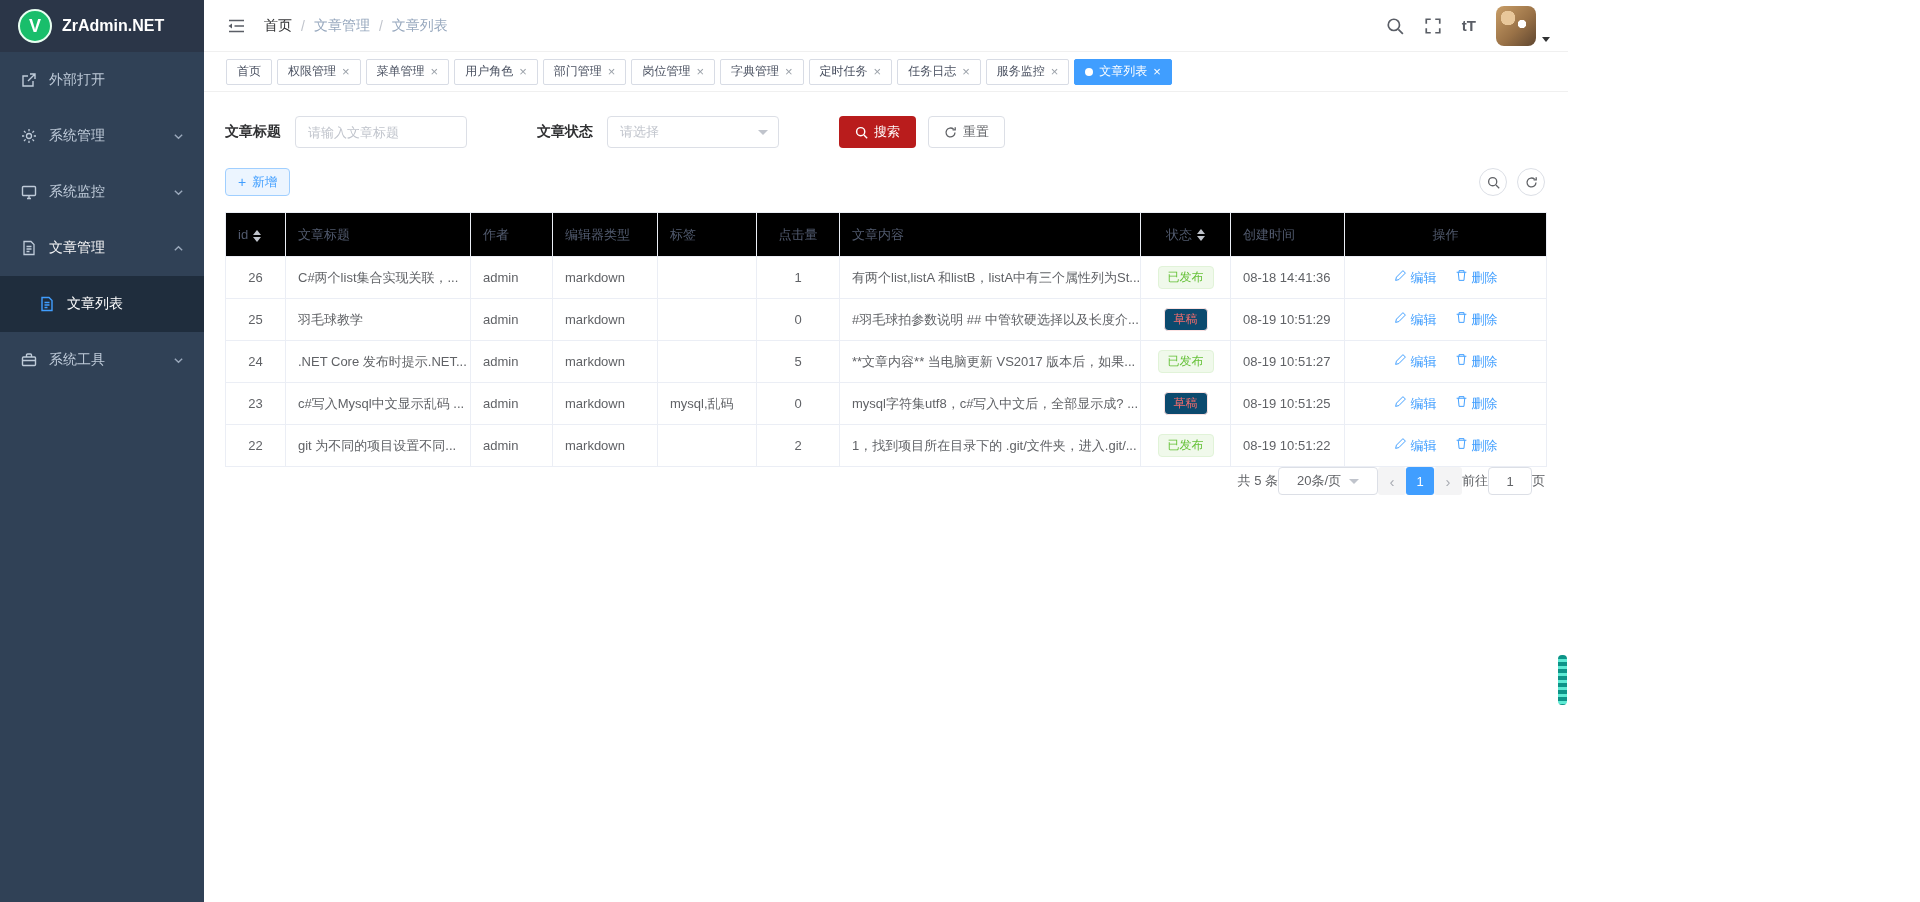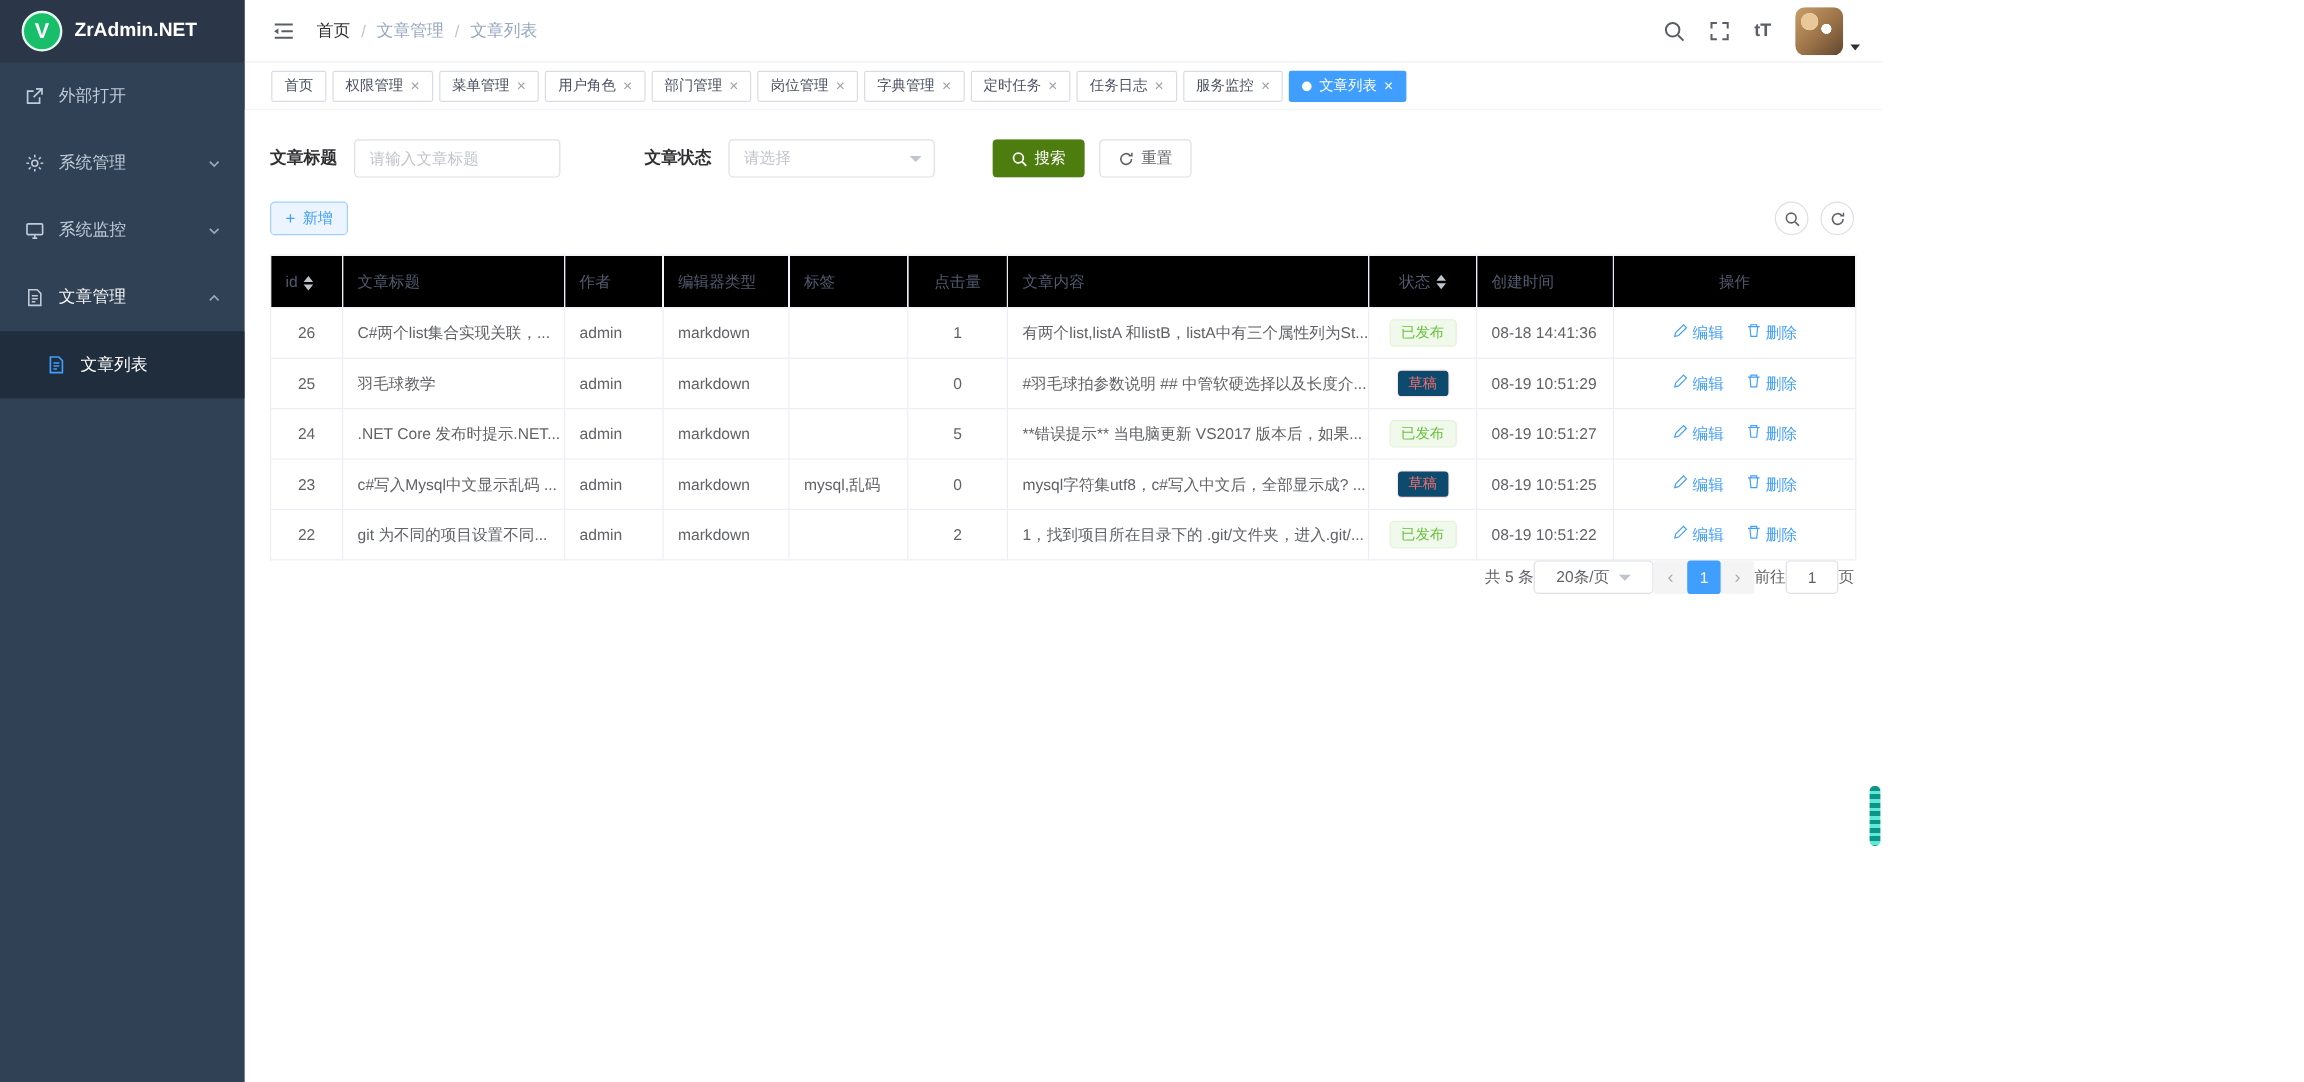--- a/index.html
+++ b/index.html
@@ -57,21 +57,21 @@
 
   .filter-row { display:flex; align-items:center; margin:6px 0 20px; }
   .f-label { font-size:14px; font-weight:bold; color:#303133; margin-right:14px; }
   .f-label2 { margin-left:70px; }
   .text-input { width:172px; height:32px; border:1px solid #dcdfe6; border-radius:4px; padding:0 12px; font-size:13px; color:#606266; font-family:inherit; }
   .text-input::placeholder { color:#c0c4cc; }
   .select-box { width:172px; height:32px; border:1px solid #dcdfe6; border-radius:4px; padding:0 10px 0 12px; font-size:13px; color:#c0c4cc; display:flex; align-items:center; justify-content:space-between; cursor:pointer; }
   .caret-down { width:0; height:0; border-left:5px solid transparent; border-right:5px solid transparent; border-top:5px solid #c0c4cc; }
   .btn { height:32px; border-radius:4px; display:inline-flex; align-items:center; gap:6px; font-size:13px; padding:0 15px; cursor:pointer; border:1px solid transparent; }
   .btn svg { width:13px; height:13px; }
-  .btn-search { background:#4d7c0f; color:#fff; margin-left:48px; }
+  .btn-search { background:#b91c1c; color:#fff; margin-left:60px; }
   .btn-reset { background:#fff; color:#606266; border-color:#dcdfe6; margin-left:12px; }
 
   .toolbar-row { display:flex; align-items:center; justify-content:space-between; margin-bottom:16px; }
   .btn-add { height:28px; background:#ecf5ff; border:1px solid #a0cfff; color:#409eff; font-size:12.5px; padding:0 12px; }
   .btn-add .plus { font-size:14px; line-height:1; }
   .circle-btns { display:flex; gap:10px; }
   .circle-btn { width:28px; height:28px; border-radius:50%; border:1px solid #dcdfe6; background:#fff; color:#606266; display:flex; align-items:center; justify-content:center; cursor:pointer; }
   .circle-btn svg { width:13px; height:13px; }
 
   
@@ -170,20 +170,34 @@
       <div class="menu-item child">
         <span class="mi-icon">
           <svg viewBox="0 0 16 16" fill="none" stroke="currentColor" stroke-width="1.4">
               <path d="M3 1.5h7l3 3v10H3z"></path>
               <path d="M5.5 6.5h5M5.5 9h5M5.5 11.5h3"></path>
             </svg>
         </span>
         <span class="mi-label">文章列表</span>
       </div>
 
+      <div class="menu-item">
+        <span class="mi-icon">
+          <svg viewBox="0 0 16 16" fill="none" stroke="currentColor" stroke-width="1.4">
+              <rect x="1.5" y="5" width="13" height="8.5" rx="1"></rect>
+              <path d="M5.5 5V3a1 1 0 0 1 1-1h3a1 1 0 0 1 1 1v2M1.5 8.5h13"></path>
+            </svg>
+        </span>
+        <span class="mi-label">系统工具</span>
+        <span class="chev down">
+            <svg viewBox="0 0 12 12" fill="none" stroke="currentColor" stroke-width="1.5">
+              <path d="M2 4l4 4 4-4"></path>
+            </svg>
+          </span>
+      </div>
 
     </nav>
   </aside>
 
   <div class="main">
 
     <header class="topbar">
       <span class="hamburger">
         <svg viewBox="0 0 20 16" stroke="currentColor" stroke-width="1.7" fill="currentColor">
             <path d="M3 2.5h15M8.5 8h9.5M3 13.5h15" fill="none"></path>
@@ -393,21 +407,21 @@
                 </span>
             </td>
           </tr>
           <tr>
             <td class="al-c">24</td>
             <td>.NET Core 发布时提示.NET...</td>
             <td>admin</td>
             <td>markdown</td>
             <td></td>
             <td class="al-c">5</td>
-            <td>**错误提示** 当电脑更新 VS2017 版本后，如果...</td>
+            <td>**文章内容** 当电脑更新 VS2017 版本后，如果...</td>
             <td class="al-c"><span class="badge published">已发布</span></td>
             <td>08-19 10:51:27</td>
             <td class="al-c">
               <span class="op-link">
                   <svg viewBox="0 0 16 16">
                     <path d="M2 14l1-4 8-8 3 3-8 8-4 1z" fill="none" stroke="currentColor" stroke-width="1.2"></path>
                   </svg>
                   <span>编辑</span>
                 </span><span class="op-link">
                   <svg viewBox="0 0 16 16" fill="none" stroke="currentColor" stroke-width="1.2">

